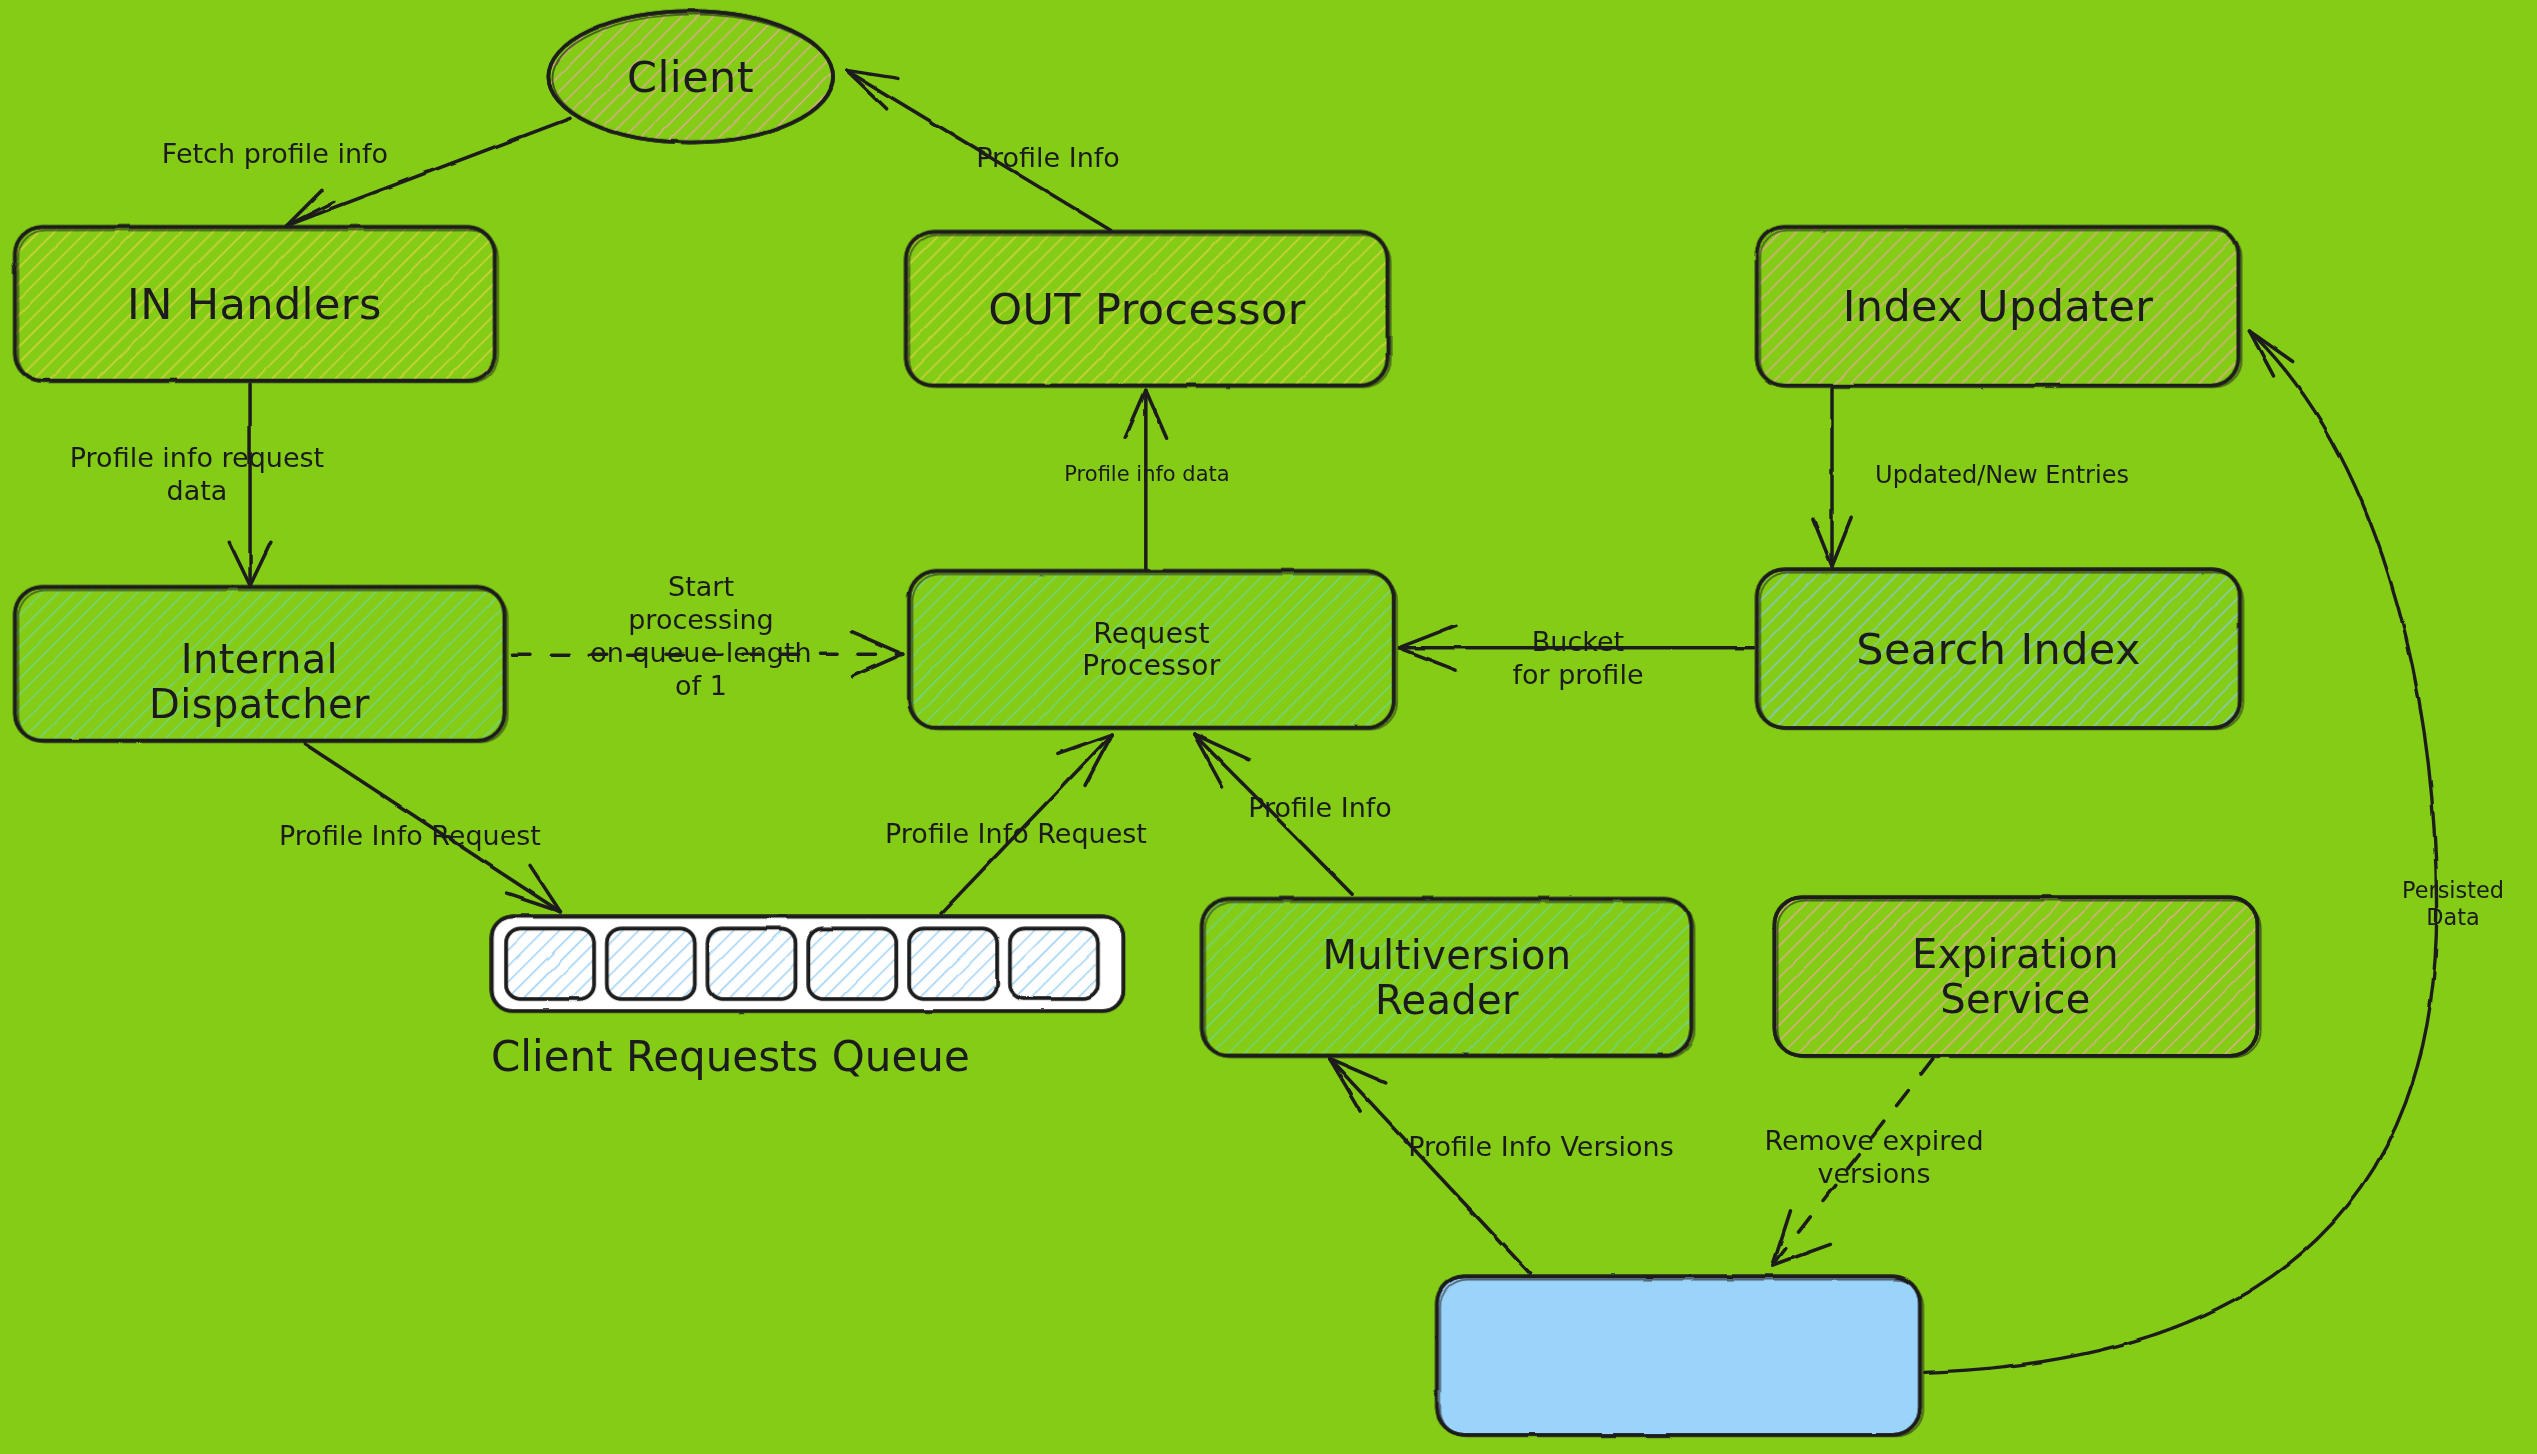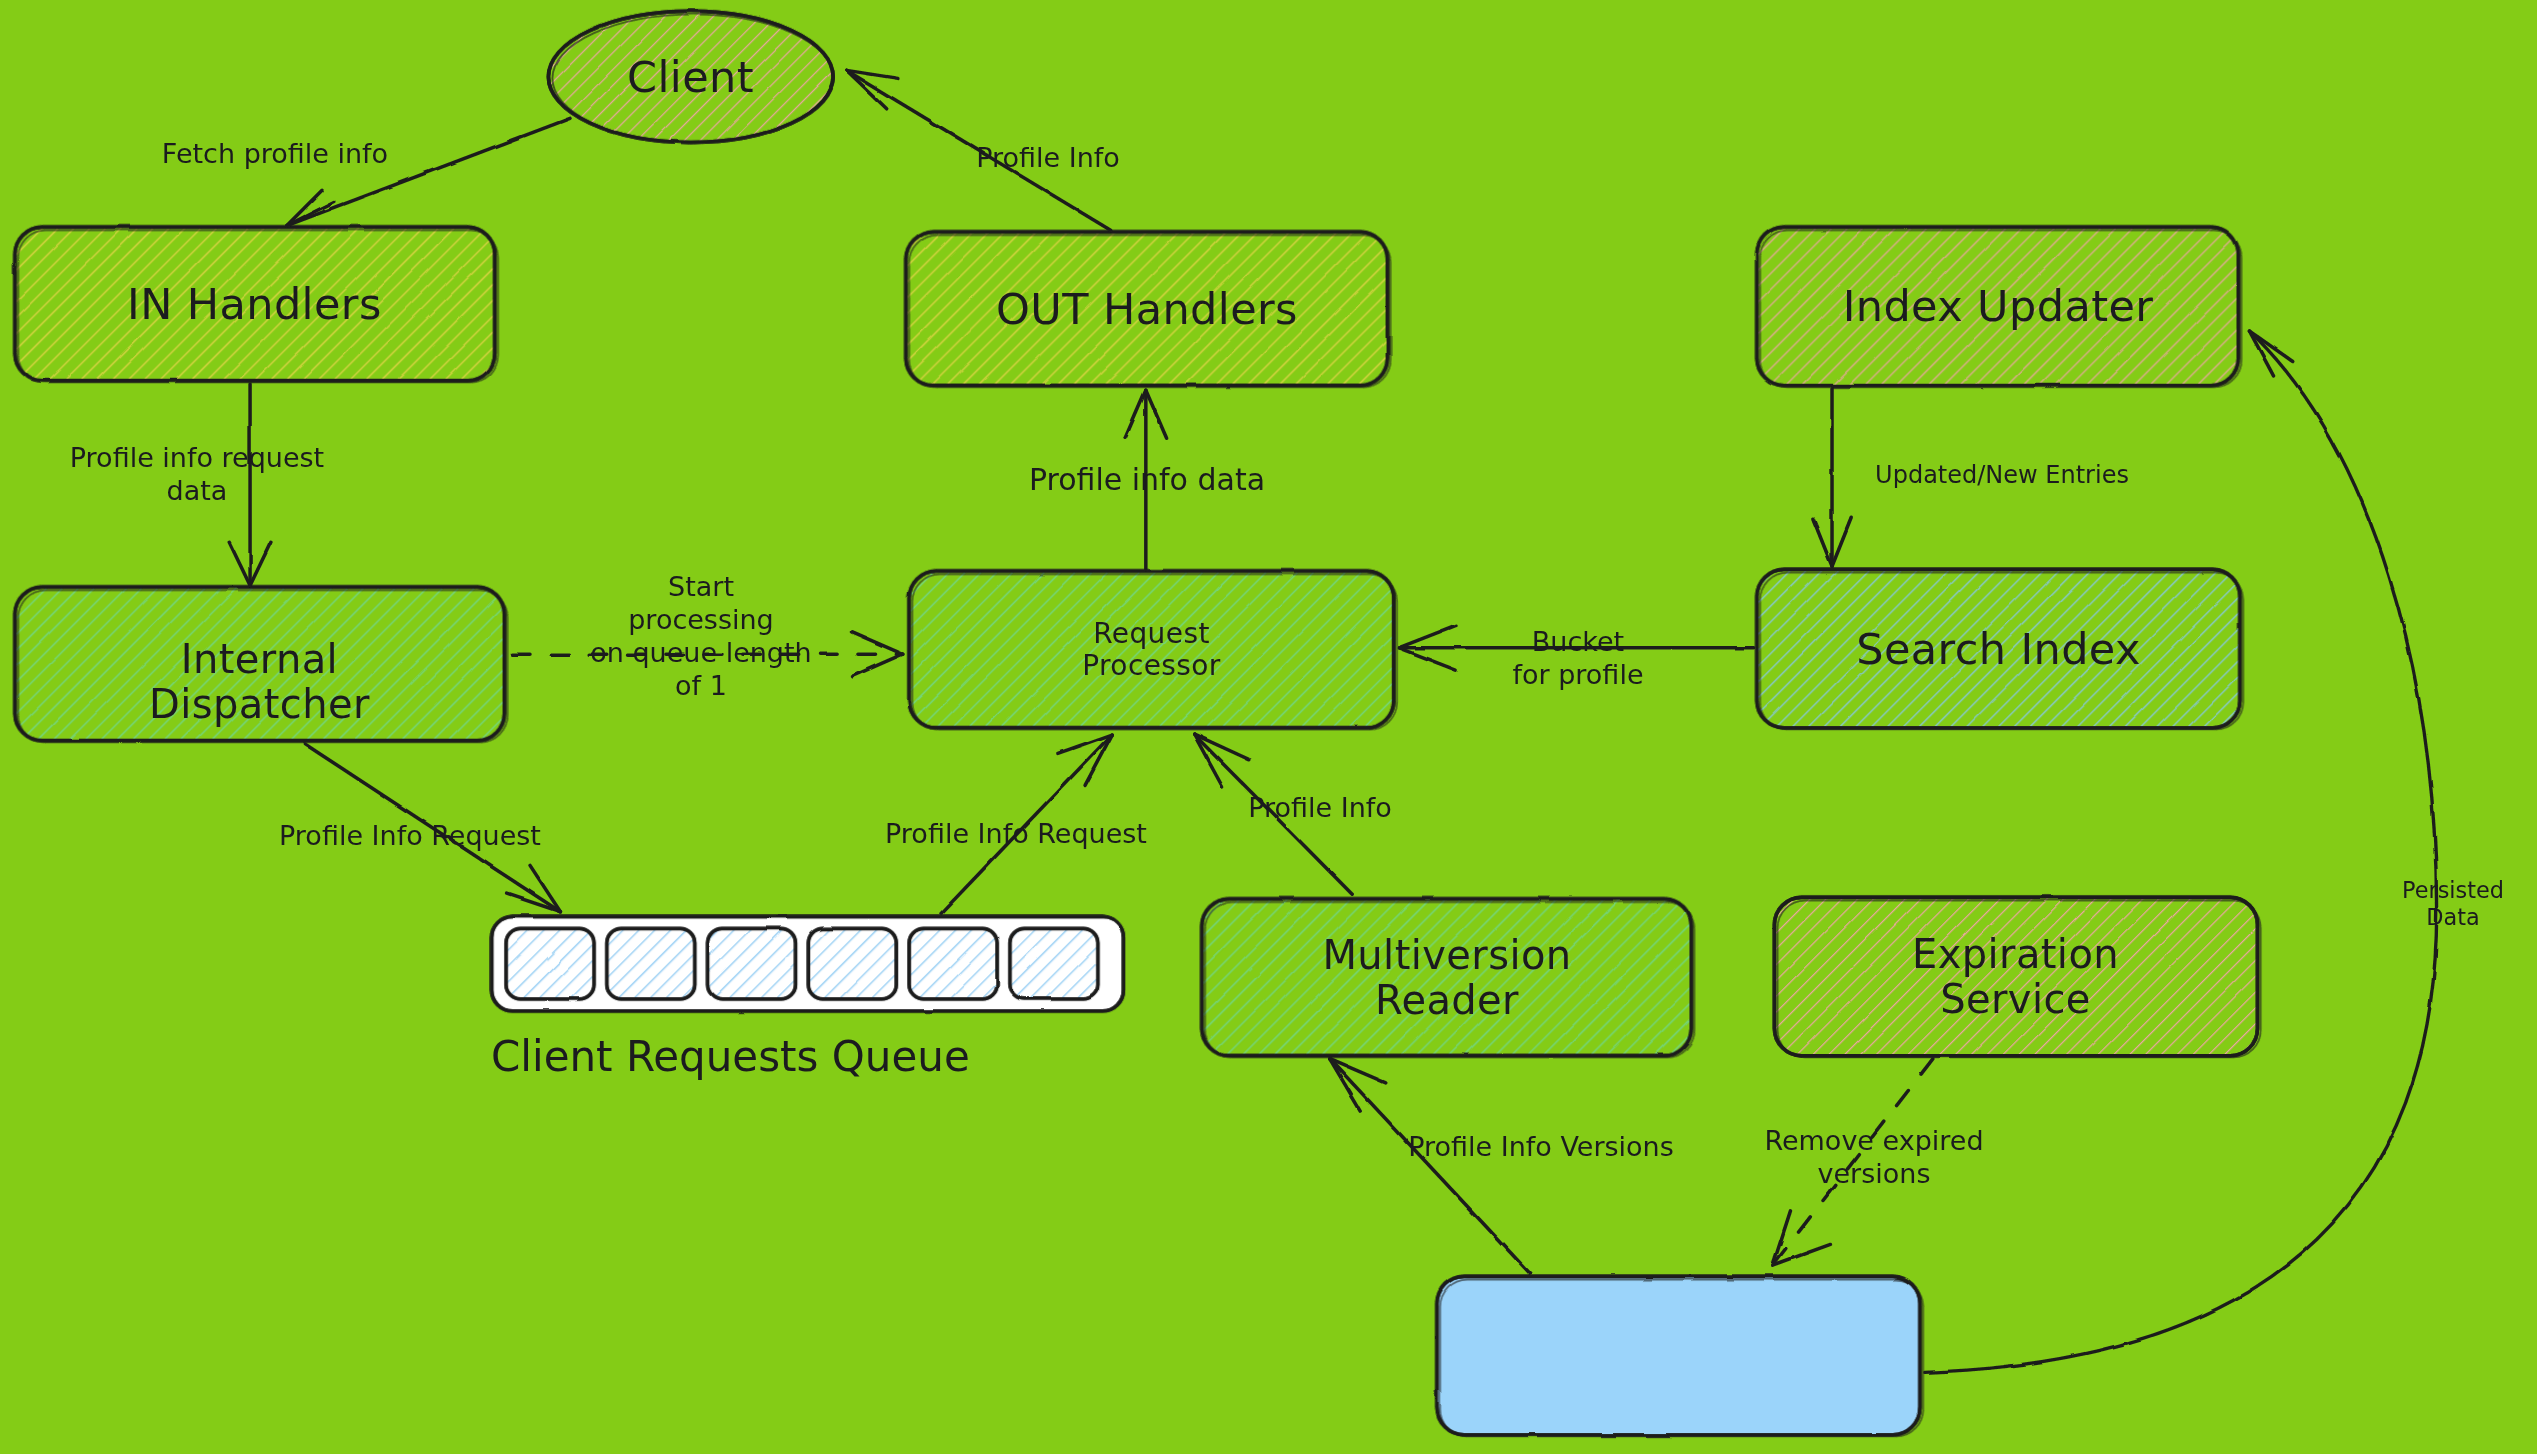--- a/index.html
+++ b/index.html
@@ -229,21 +229,21 @@
         <path d="M 2812 414 L 2866 452"></path>
         <path d="M 2812 414 L 2842 470"></path>
       </g>
     </g>
   </svg>
 
   <div class="node-label" style="left:548px;top:11.2px;width:285px;height:131px;font-size:43px;">Client</div>
 
   <div class="node-label" style="left:14.4px;top:227px;width:480px;height:154px;font-size:43px;">IN Handlers</div>
 
-  <div class="node-label" style="left:906px;top:232px;width:482px;height:154px;font-size:43px;">OUT Handlers</div>
+  <div class="node-label" style="left:906px;top:232px;width:482px;height:154px;font-size:43px;">OUT Processor</div>
 
   <div class="node-label" style="left:1757px;top:227px;width:482px;height:158px;font-size:43px;">Index Updater</div>
 
   <div class="node-label" style="left:14.4px;top:587px;width:490px;height:190px;font-size:40px;">Internal
 Dispatcher</div>
 
   <div class="node-label" style="left:909px;top:571px;width:485px;height:157px;font-size:28px;">Request
 Processor</div>
 
   <div class="node-label" style="left:1757px;top:570px;width:483px;height:158px;font-size:43px;">Search Index</div>
@@ -266,21 +266,21 @@
 processing
 on queue length
 of 1</div>
 
   <div class="edge-label" style="left:242px;top:820px;width:336px;font-size:27px;">Profile Info Request</div>
 
   <div class="edge-label" style="left:848px;top:818px;width:336px;font-size:27px;">Profile Info Request</div>
 
   <div class="edge-label" style="left:1216px;top:792px;width:208px;font-size:27px;">Profile Info</div>
 
-  <div class="edge-label" style="left:995px;top:462px;width:304px;font-size:30px;">Profile info data</div>
+  <div class="edge-label" style="left:995px;top:462px;width:304px;font-size:21px;">Profile info data</div>
 
   <div class="edge-label" style="left:944px;top:142px;width:208px;font-size:27px;">Profile Info</div>
 
   <div class="edge-label" style="left:1850px;top:461px;width:304px;font-size:24px;">Updated/New Entries</div>
 
   <div class="edge-label" style="left:1494px;top:626px;width:168px;font-size:27px;">Bucket
 for profile</div>
 
   <div class="edge-label" style="left:1373px;top:1131px;width:336px;font-size:27px;">Profile Info Versions</div>
 

